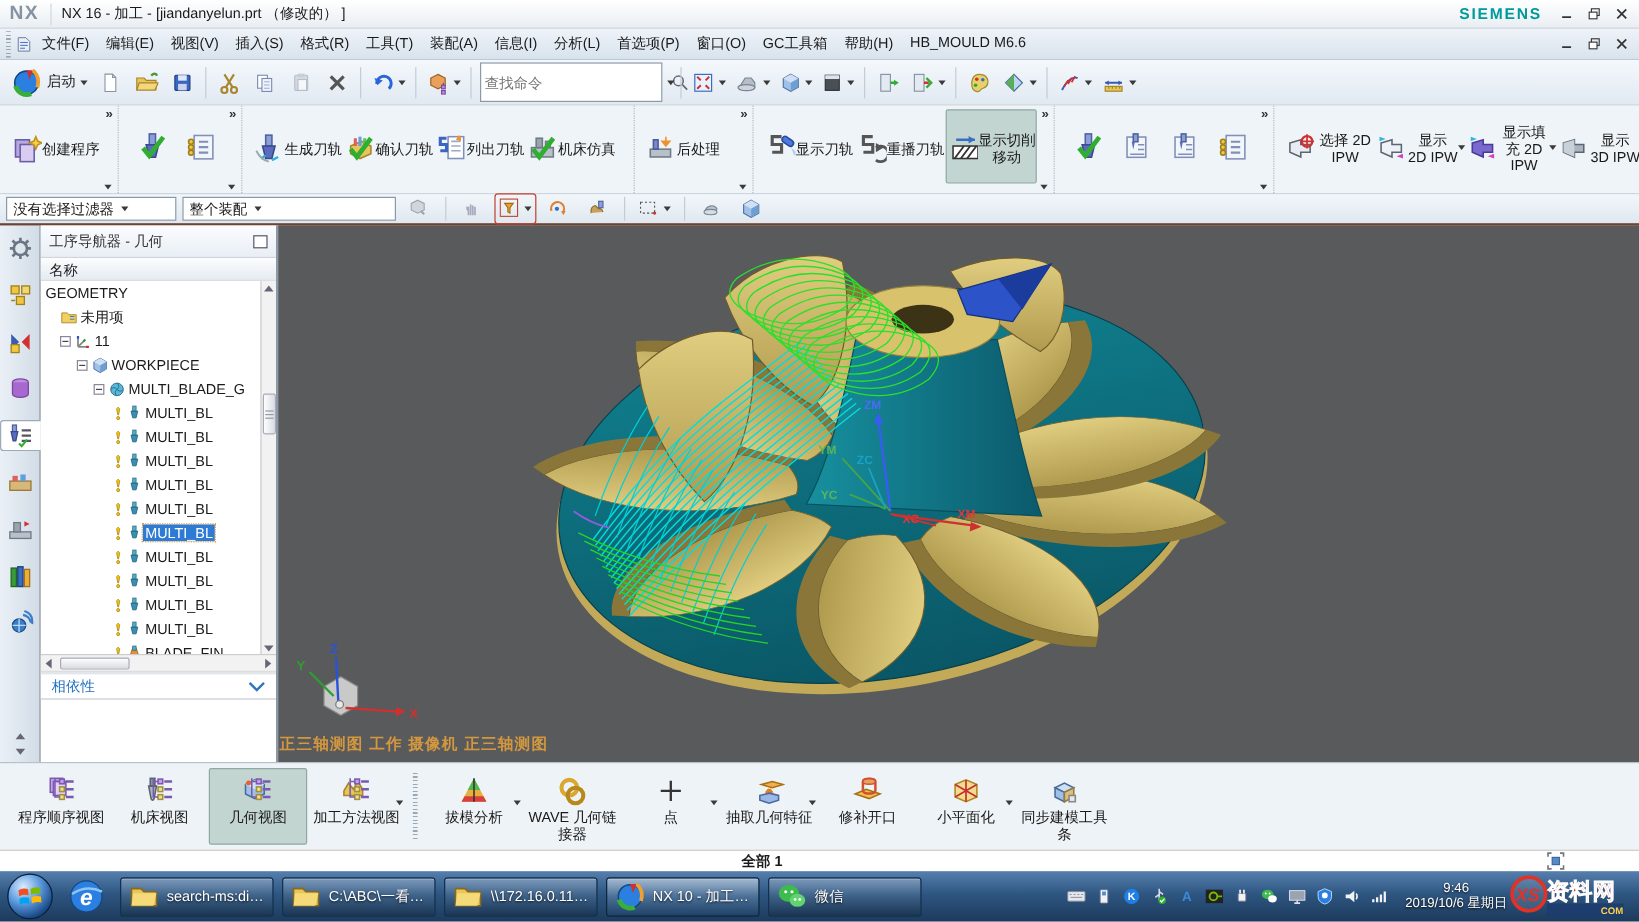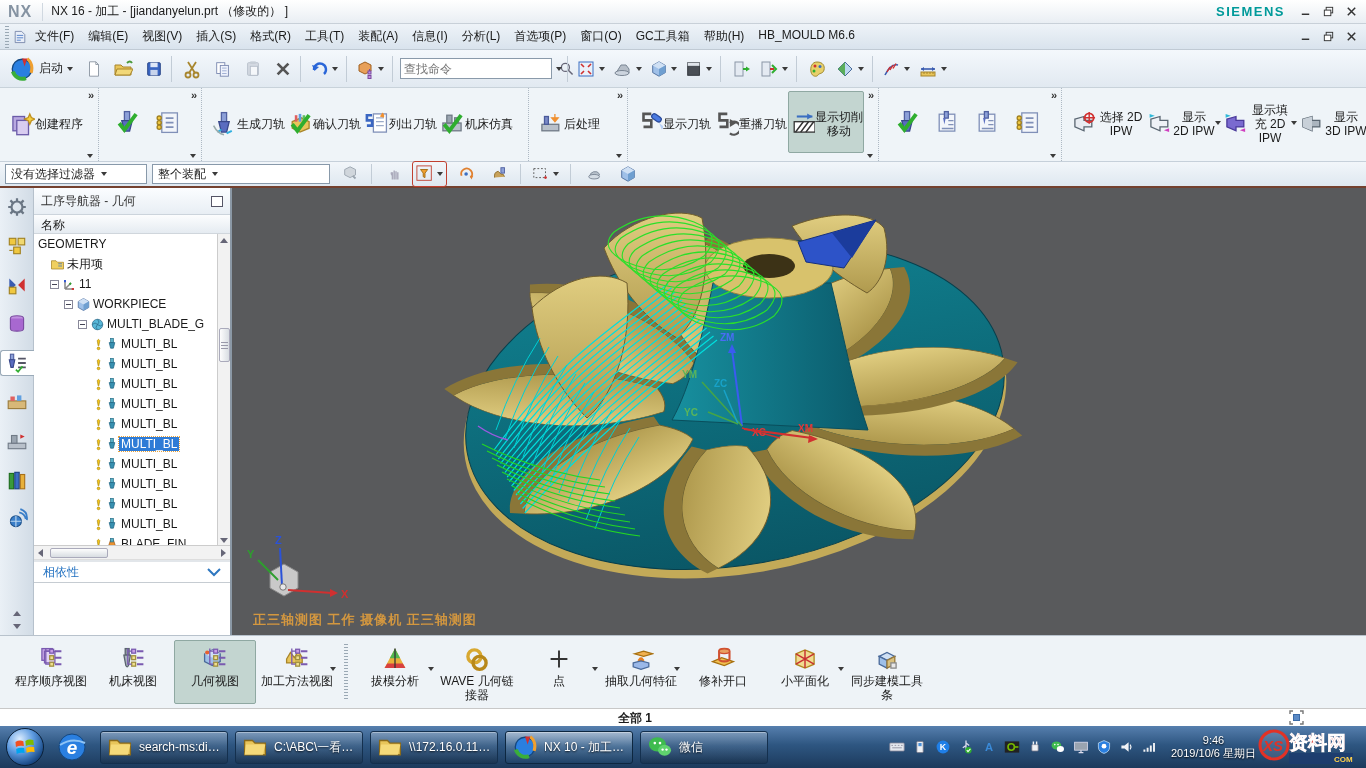--- a/index.html
+++ b/index.html
@@ -15,23 +15,23 @@
 .nxlogo{font-weight:bold;font-size:16px;color:#8593a2;letter-spacing:1px;padding:0 10px 0 8px;border-right:1px solid #d0d8e0;margin-right:8px}
 .tb-right{margin-left:auto;display:flex;align-items:center;gap:14px;padding-right:8px}
 .siemens{color:#009a9a;font-weight:bold;letter-spacing:1.5px;font-size:13px}
 .winbtns{display:flex;gap:10px;align-items:center}
 
 .menubar{height:26px;background:linear-gradient(#eef3f8,#d9e3ed);border-bottom:1px solid #c0cad4;display:flex;align-items:center;padding:0 2px}
 .menu-item{padding:3px 7px;white-space:nowrap}
 .menubar .winbtns{margin-left:auto;padding-right:6px}
 
 .toolbar{height:38px;background:linear-gradient(#f4f8fc,#e1e9f1);border-bottom:1px solid #c8d2da;display:flex;align-items:center;padding:0 6px;gap:2px}
-.tbtn{height:30px;min-width:28px;padding:0 3px;display:flex;align-items:center;justify-content:flex-end;gap:3px;border-radius:2px}
+.tbtn{height:30px;min-width:28px;padding:0 3px;display:flex;align-items:center;justify-content:center;gap:3px;border-radius:2px}
 .startbtn{font-size:12px;gap:4px}
-.search{width:152px;height:21px;border:1px solid #8a9aaa;background:#fff;display:flex;align-items:center;padding:0 3px;margin:0 2px}
+.search{width:152px;height:33px;border:1px solid #8a9aaa;background:#fff;display:flex;align-items:center;padding:0 3px;margin:0 2px}
 .search input{border:none;outline:none;flex:1;font-size:12px;font-family:inherit;background:transparent}
 
 .ribbon{height:74px;background:#eff4f8;border-bottom:1px solid #c6d0da;display:flex;align-items:stretch}
 .rgroup{position:relative;display:flex;align-items:center;padding:2px 14px 8px 8px;border-right:1px dotted #aeb9c4}
 .rgroup .more{position:absolute;top:1px;right:4px;font-size:11px;color:#333;font-weight:bold}
 .rgroup .gdrop{position:absolute;bottom:3px;right:5px}
 .ritem{width:76px;height:62px;display:flex;flex-direction:row;align-items:center;padding-top:3px;text-align:center;line-height:14px;border-radius:2px;border:1px solid transparent}
 .ritem .ic{height:30px}
 .ritem.active{background:#c3d5d0;border-color:#8fa8a2}
 .ritem .lbl{margin-top:1px}
@@ -61,21 +61,21 @@
 .vscroll{position:absolute;right:0;top:0;width:13px;height:312px;background:#f2f2f2;border-left:1px solid #ccc;display:flex;flex-direction:column;align-items:center}
 .vthumb{width:11px;height:34px;background:linear-gradient(90deg,#fdfdfd,#d8dde2);border:1px solid #aab;border-radius:2px;margin-top:82px;display:flex;flex-direction:column;justify-content:center;align-items:center;gap:2px}
 .vthumb i{display:block;width:7px;height:1px;background:#99a}
 .hscroll{height:14px;background:#f2f2f2;display:flex;align-items:center;border-bottom:1px solid #ddd}
 .hthumb{width:58px;height:10px;background:linear-gradient(#fdfdfd,#d8dde2);border:1px solid #aab;border-radius:2px;margin-left:3px}
 .sbbtn{width:13px;height:12px;display:flex;align-items:center;justify-content:center}
 .tri-l{width:0;height:0;border-top:4px solid transparent;border-bottom:4px solid transparent;border-right:5px solid #667}
 .tri-r{width:0;height:0;border-top:4px solid transparent;border-bottom:4px solid transparent;border-left:5px solid #667}
 .acc{height:23px;display:flex;align-items:center;justify-content:space-between;padding:0 9px;color:#1f6fc0;border-top:2px solid #e2e6ea;border-bottom:1px solid #c6ccd2;background:#fff}
 .viewport{flex:1;position:relative;background:#595a5c;overflow:hidden}
-.viewlabel{position:absolute;left:21px;bottom:6px;color:#d3973f;font-size:13px;font-weight:bold;letter-spacing:1px}
+.viewlabel{position:absolute;left:1px;bottom:6px;color:#d3973f;font-size:13px;font-weight:bold;letter-spacing:1px}
 
 .bottombar{height:73px;background:#eef3f7;border-top:1px solid #b8c2cc;display:flex;align-items:center;padding-left:10px}
 .bitem{width:82px;height:64px;display:flex;flex-direction:column;align-items:center;padding-top:3px;text-align:center;line-height:14px;border-radius:2px;border:1px solid transparent;position:relative}
 .bitem .ic{height:30px}
 .bitem.active{background:#c3d5d0;border-color:#8fa8a2}
 .bitem .idar{position:absolute;right:1px;top:26px}
 
 .statusbar{height:18px;background:#fff;border-top:1px solid #c8c8c8;position:relative}
 .status-text{position:absolute;left:618px;top:1px;font-weight:bold}
 .status-ic{position:absolute;right:62px;top:1px}

